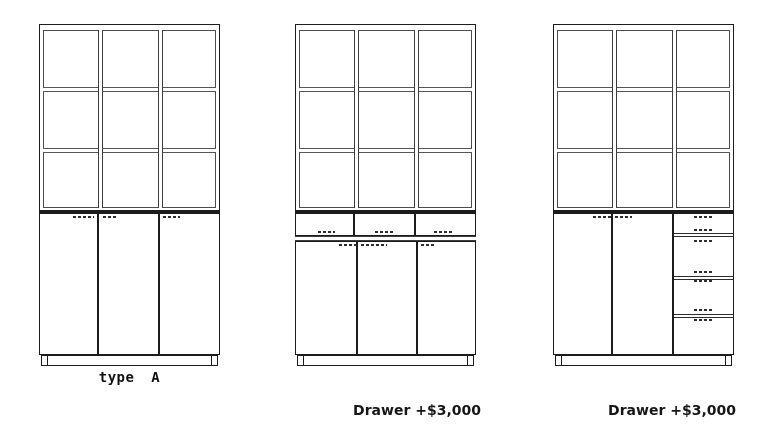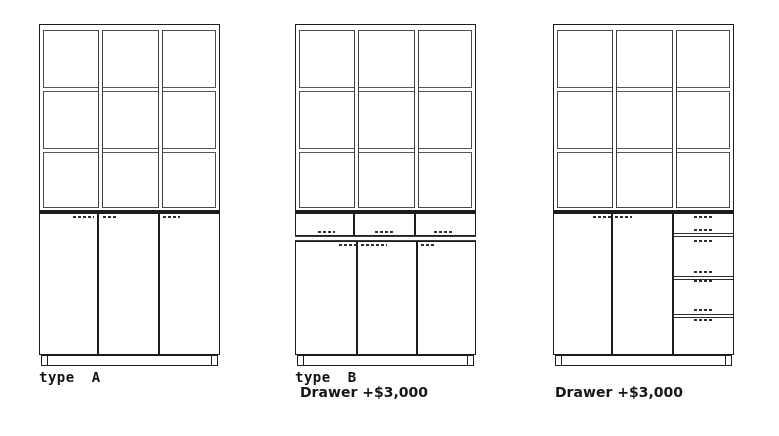--- a/index.html
+++ b/index.html
@@ -38,24 +38,24 @@
   .cDrawerCol{position:absolute;top:0;bottom:0;left:120px;right:0;}
   .cBand{position:absolute;left:0;right:0;height:4px;background:#fff;box-sizing:border-box;
          border-top:1px solid #2e2e2e;border-bottom:1px solid #2e2e2e;}
 
   
   .plinth{position:absolute;left:2px;right:2px;top:331px;height:11px;box-sizing:border-box;
           border:1px solid #1c1c1c;background:#fff;}
   .tick{position:absolute;top:0;bottom:0;width:1px;background:#1c1c1c;}
 
   
-  .typelabel{position:absolute;top:369px;width:181px;text-align:left;color:#101010;
+  .typelabel{position:absolute;top:369px;width:181px;text-align:center;color:#101010;
              font-family:"DejaVu Sans Mono","Liberation Mono",monospace;font-size:14px;
              font-weight:bold;word-spacing:8px;letter-spacing:0.5px;white-space:pre;}
-  .note{position:absolute;top:384px;width:181px;text-align:left;color:#161616;
+  .note{position:absolute;top:402px;width:181px;text-align:right;color:#161616;
         font-family:"DejaVu Sans","Liberation Sans",sans-serif;font-size:14px;font-weight:bold;}
 </style>
 </head>
 <body>
 
 <div class="stage">
 
   <div class="cabinet" style="left:39px">
     <div class="upper">
       <div class="innerframe"></div>
@@ -132,18 +132,17 @@
         <div class="dash" style="top:105px;left:20px;width:20px"></div>
       </div>
     </div>
     <div class="plinth">
       <div class="tick" style="left:5px"></div>
       <div class="tick" style="right:5px"></div>
     </div>
   </div>
 
   <div class="typelabel" style="left:39px">type A</div>
-  <div class="typelabel" style="left:295px">type B</div>
 
   <div class="note" style="left:300px">Drawer +$3,000</div>
   <div class="note" style="left:555px">Drawer +$3,000</div>
 
 </div>
 
 </body></html>

